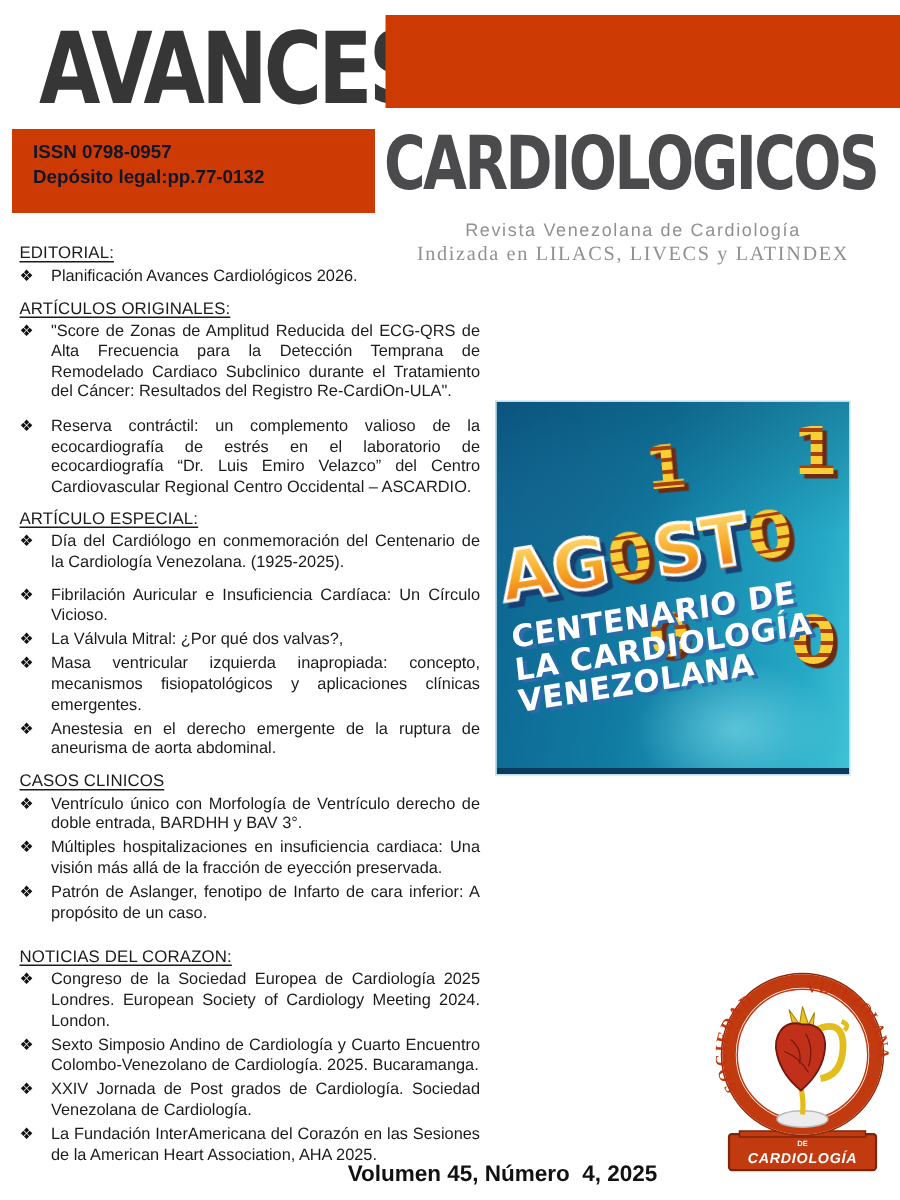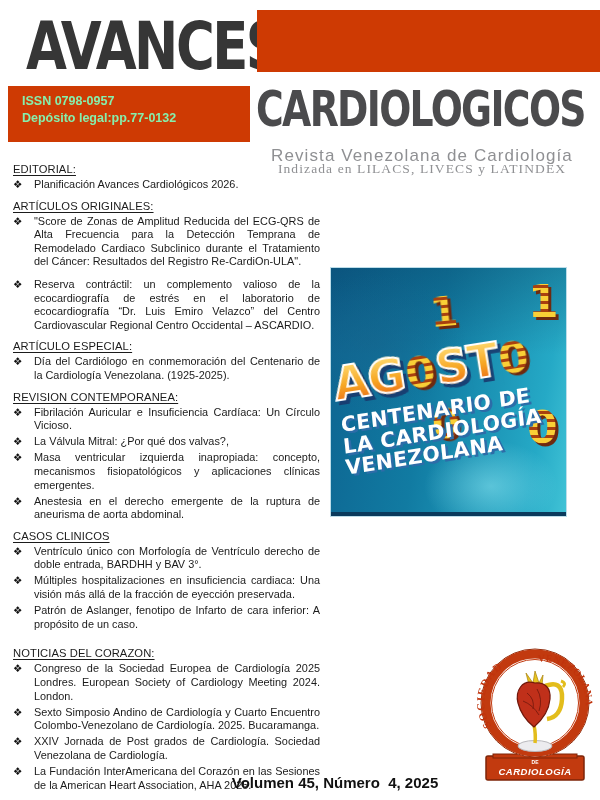--- a/index.html
+++ b/index.html
@@ -5,28 +5,28 @@
   html,body{margin:0;padding:0;background:#e9e9e9;}
   .page{position:relative;width:600px;height:800px;background:#ffffff;overflow:hidden;
         font-family:"Liberation Sans","DejaVu Sans",sans-serif;margin:0 auto;}
 
   
   .title-avances{position:absolute;left:26px;top:8px;font-family:"DejaVu Sans",sans-serif;
         font-size:63px;font-weight:800;color:#363636;letter-spacing:-3px;
         transform:scaleX(.84) scaleY(1.05);transform-origin:left top;white-space:nowrap;}
   .red-top-block{position:absolute;left:257px;top:10px;width:343px;height:62px;background:#CE3A03;}
   .red-left-block{position:absolute;left:8px;top:86px;width:242px;height:56px;background:#CE3A03;}
-  .issn-lines{position:absolute;left:14px;top:7px;color:#86efac;font-weight:bold;
+  .issn-lines{position:absolute;left:14px;top:7px;color:#0f172a;font-weight:bold;
         font-size:12.5px;line-height:17px;white-space:pre;}
   .title-cardio{position:absolute;left:256px;top:80px;font-family:"DejaVu Sans",sans-serif;
         font-size:45px;font-weight:800;color:#4b4b4d;letter-spacing:-2px;
         transform:scaleX(.84) scaleY(1.1);transform-origin:left top;white-space:nowrap;}
   .subtitle{position:absolute;left:248px;width:348px;text-align:center;color:#8f9093;
         letter-spacing:1.1px;}
-  .subtitle.l1{top:146px;font-size:17px;}
+  .subtitle.l1{top:146px;font-size:12px;}
   .subtitle.l2{top:161px;font-size:13.5px;font-family:Liberation Serif, serif;}
 
   
   .toc{position:absolute;left:13px;top:163px;width:307px;color:#1b1b1b;}
   .toc-section{margin-bottom:8px;}
   .toc-heading{font-size:11.2px;font-weight:normal;text-decoration:underline;
         text-underline-offset:2px;margin-bottom:3px;letter-spacing:.1px;}
   .toc-item{display:flex;margin-bottom:2.5px;}
   .toc-bullet{flex:0 0 21px;font-size:10.5px;line-height:13.6px;color:#111;}
   .toc-text{flex:1;font-size:10.9px;line-height:13.6px;text-align:justify;}
@@ -108,21 +108,20 @@
 
     <div class="toc-section">
       <div class="toc-heading">ARTÍCULO ESPECIAL:</div>
       <div class="toc-item">
         <span class="toc-bullet">❖</span>
         <div class="toc-text">Día del Cardiólogo en conmemoración del Centenario de la Cardiología Venezolana.   (1925-2025).</div>
       </div>
     </div>
 
     <div class="toc-section">
-      <div class="toc-heading">REVISION CONTEMPORANEA:</div>
       <div class="toc-item">
         <span class="toc-bullet">❖</span>
         <div class="toc-text">Fibrilación Auricular e Insuficiencia Cardíaca: Un Círculo Vicioso.</div>
       </div>
       <div class="toc-item">
         <span class="toc-bullet">❖</span>
         <div class="toc-text">La Válvula Mitral: ¿Por qué dos valvas?,</div>
       </div>
       <div class="toc-item">
         <span class="toc-bullet">❖</span>

